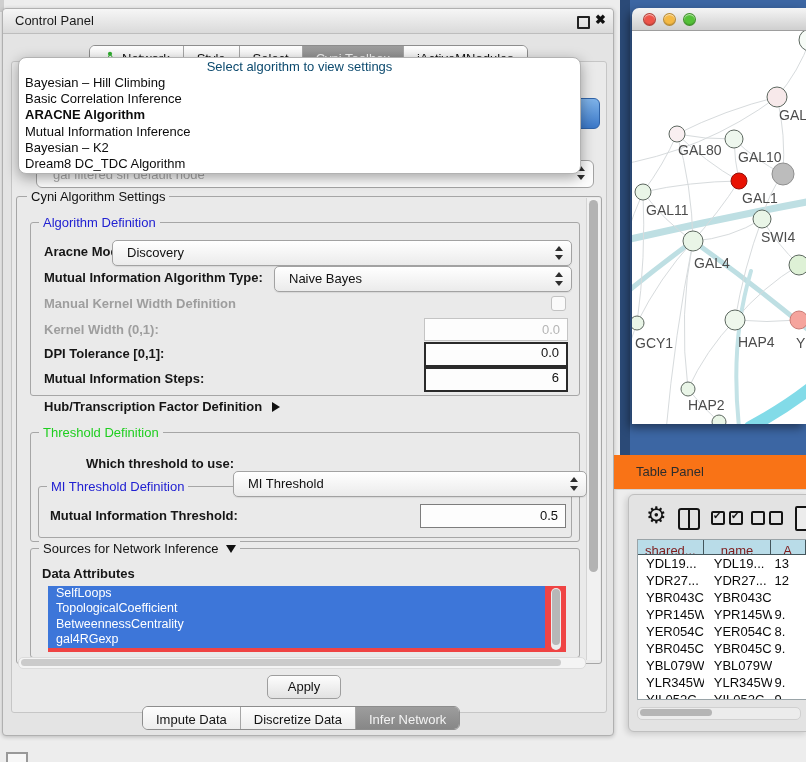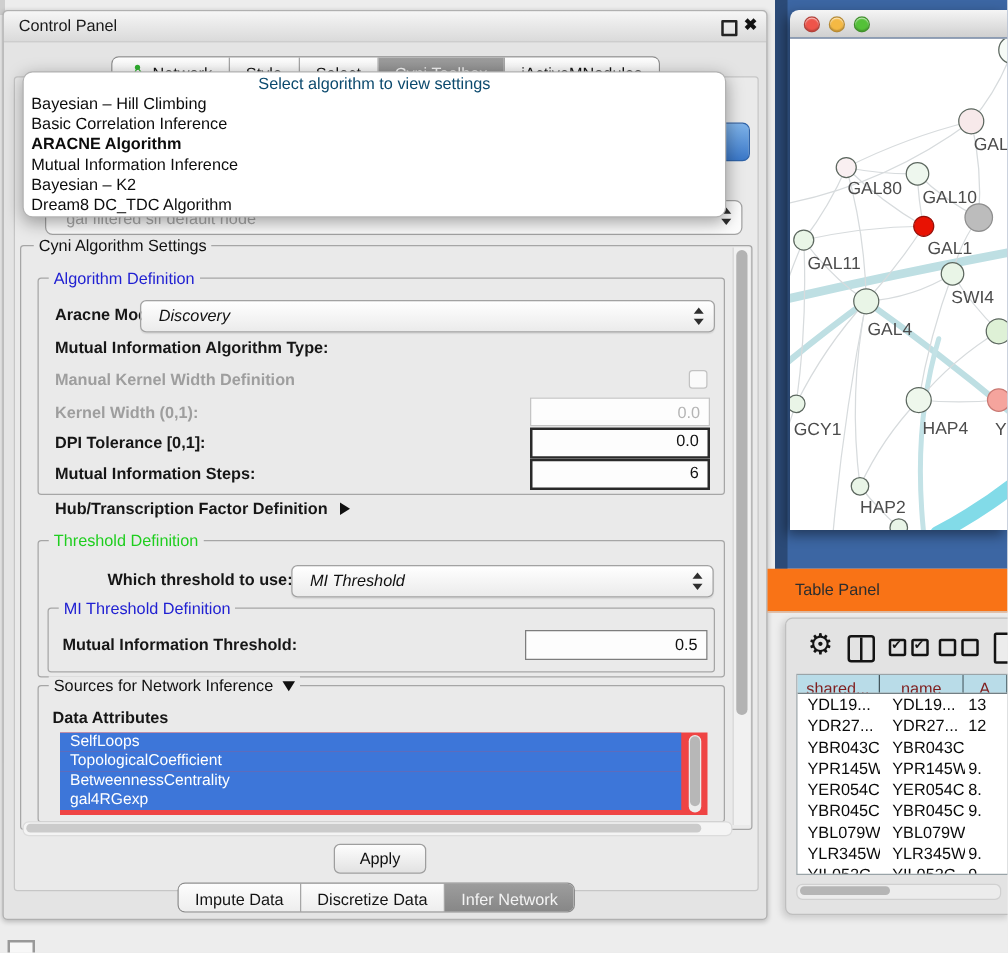--- a/index.html
+++ b/index.html
@@ -46,21 +46,21 @@
 
   
   .gbox{border:1px solid #a6a6a6;border-radius:3px;z-index:10;}
   .gtitle{position:absolute;top:-8px;left:8px;background:#eaeaea;padding:0 4px;font-size:13px;
     color:#111;white-space:nowrap;display:flex;align-items:center;gap:7px;}
   .gtitle.blue{color:#2121d2;}
   .gtitle.green{color:#1fce1f;}
   .lbl{font-size:13px;font-weight:bold;color:#161616;white-space:nowrap;z-index:12;}
   .lbl.dis{color:#9e9e9e;}
   .combo{height:24px;border:1px solid #a2a2a2;border-radius:5px;z-index:12;
-    background:linear-gradient(#ffffff,#ebebeb);box-shadow:0 1px 1px rgba(0,0,0,.08);font-style:italic;}
+    background:linear-gradient(#ffffff,#ebebeb);box-shadow:0 1px 1px rgba(0,0,0,.08);}
   .combo .cv{position:absolute;left:14px;top:0;line-height:24px;font-size:13px;color:#111;white-space:nowrap;}
   .stp{position:absolute;right:7px;top:5px;width:9px;height:14px;}
   .stp i{position:absolute;left:0;width:0;height:0;border-left:4.5px solid transparent;border-right:4.5px solid transparent;}
   .stp .up{top:0;border-bottom:5px solid #2e2e2e;}
   .stp .dn{bottom:0;border-top:5px solid #2e2e2e;}
   .field{height:21px;border:1px solid #999;background:#fdfdfd;font-size:13px;line-height:21px;
     text-align:right;padding-right:7px;color:#111;z-index:12;}
   .field.strong{border:2px solid #2a2a2a;line-height:18px;}
   .field.dis{color:#b5b5b5;border-color:#c4c4c4;}
   .checkbox{width:13px;height:13px;border:1px solid #c2c2c2;border-radius:3px;background:#fafafa;z-index:12;}
@@ -193,39 +193,46 @@
   </div>
   <span class="abs lbl" style="left:44px;top:244px;">Aracne Mode:</span>
   <div class="abs combo" style="left:112px;top:240px;width:458px;">
     <span class="cv">Discovery</span>
     <span class="stp">
         <i class="up"></i>
         <i class="dn"></i>
       </span>
   </div>
   <span class="abs lbl" style="left:44px;top:270px;">Mutual Information Algorithm Type:</span>
+  <div class="abs combo" style="left:274px;top:266px;width:296px;">
+    <span class="cv">Naive Bayes</span>
+    <span class="stp">
+        <i class="up"></i>
+        <i class="dn"></i>
+      </span>
+  </div>
   <span class="abs lbl dis" style="left:44px;top:296px;">Manual Kernel Width Definition</span>
   <span class="abs checkbox" style="left:551px;top:296px;"></span>
   <span class="abs lbl dis" style="left:44px;top:322px;">Kernel Width (0,1):</span>
   <div class="abs field dis" style="left:424px;top:318px;width:135px;">0.0</div>
   <span class="abs lbl" style="left:44px;top:346px;">DPI Tolerance [0,1]:</span>
   <div class="abs field strong" style="left:424px;top:342px;width:133px;">0.0</div>
   <span class="abs lbl" style="left:44px;top:371px;">Mutual Information Steps:</span>
   <div class="abs field strong" style="left:424px;top:367px;width:133px;">6</div>
 
   <span class="abs lbl" style="left:44px;top:399px;z-index:12;display:flex;align-items:center;gap:10px;">
     <span>Hub/Transcription Factor Definition</span>
     <span class="tri-right"></span>
   </span>
 
   <div class="abs gbox" style="left:30px;top:432px;width:548px;height:108px;">
     <span class="gtitle green">Threshold Definition</span>
   </div>
   <span class="abs lbl" style="left:86px;top:456px;">Which threshold to use:</span>
-  <div class="abs combo" style="left:233px;top:452px;width:336px;">
+  <div class="abs combo" style="left:233px;top:471px;width:336px;padding-left:16px;">
     <span class="cv">MI Threshold</span>
     <span class="stp">
         <i class="up"></i>
         <i class="dn"></i>
       </span>
   </div>
   <div class="abs gbox" style="left:38px;top:486px;width:532px;height:50px;">
     <span class="gtitle blue">MI Threshold Definition</span>
   </div>
   <span class="abs lbl" style="left:50px;top:508px;">Mutual Information Threshold:</span>

